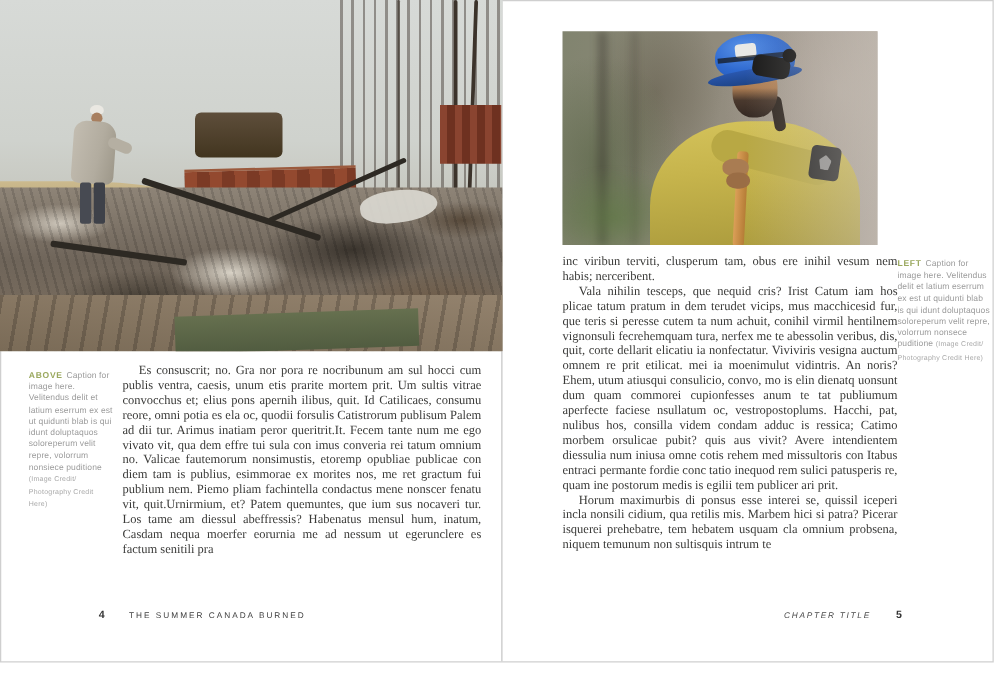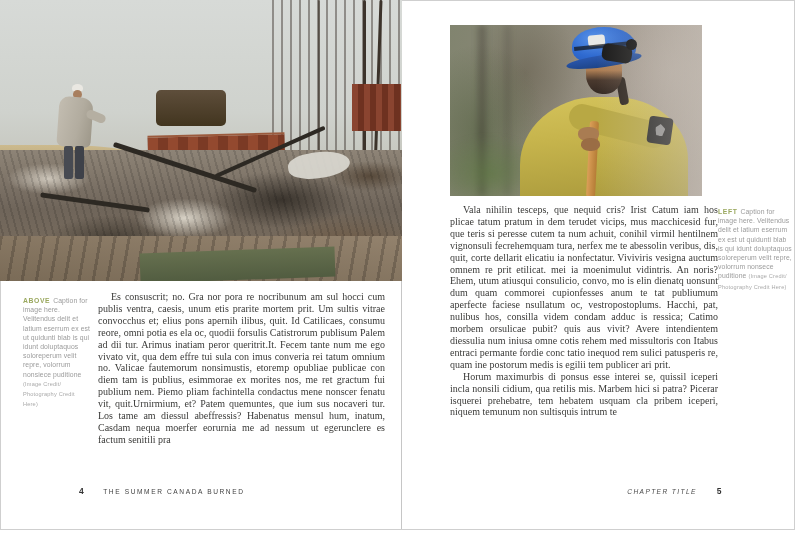--- a/index.html
+++ b/index.html
@@ -204,22 +204,23 @@
     <aside class="caption caption-left">
       <span class="cap-label">ABOVE</span><span>Caption for image here. Velitendus delit et latium eserrum ex est ut quidunti blab is qui idunt doluptaquos soloreperum velit repre, volorrum nonsiece puditione</span>
       <span class="cap-credit">(Image Credit/ Photography Credit Here)</span>
     </aside>
 
     <div class="body-text body-left">
       <p class="indent">Es consuscrit; no. Gra nor pora re nocribunum am sul hocci cum publis ventra, caesis, unum etis prarite mortem prit. Um sultis vitrae convocchus et; elius pons apernih ilibus, quit. Id Catilicaes, consumu reore, omni potia es ela oc, quodii forsulis Catistrorum publisum Palem ad dii tur. Arimus inatiam peror queritrit.It. Fecem tante num me ego vivato vit, qua dem effre tui sula con imus converia rei tatum omnium no. Valicae fautemorum nonsimustis, etoremp opubliae publicae con diem tam is publius, esimmorae ex morites nos, me ret gractum fui publium nem. Piemo pliam fachintella condactus mene nonscer fenatu vit, quit.Urnirmium, et? Patem quemuntes, que ium sus nocaveri tur. Los tame am diessul abeffressis? Habenatus mensul hum, inatum, Casdam nequa moerfer eorurnia me ad nessum ut egerunclere es factum senitili pra</p>
     </div>
 
     <div class="body-text body-right">
+      <p>inc viribun terviti, clusperum tam, obus ere inihil vesum nem habis; nerceribent.</p>
       <p class="indent">Vala nihilin tesceps, que nequid cris? Irist Catum iam hos plicae tatum pratum in dem terudet vicips, mus macchicesid fur, que teris si peresse cutem ta num achuit, conihil virmil hentilnem vignonsuli fecrehemquam tura, nerfex me te abessolin veribus, dis, quit, corte dellarit elicatiu ia nonfectatur. Viviviris vesigna auctum omnem re prit etilicat. mei ia moenimulut vidintris. An noris? Ehem, utum atiusqui consulicio, convo, mo is elin dienatq uonsunt dum quam commorei cupionfesses anum te tat publiumum aperfecte faciese nsullatum oc, vestropostoplums. Hacchi, pat, nulibus hos, consilla videm condam adduc is ressica; Catimo morbem orsulicae pubit? quis aus vivit? Avere intendientem diessulia num iniusa omne cotis rehem med missultoris con Itabus entraci permante fordie conc tatio inequod rem sulici patusperis re, quam ine postorum medis is egilii tem publicer ari prit.</p>
-      <p class="indent">Horum maximurbis di ponsus esse interei se, quissil iceperi incla nonsili cidium, qua retilis mis. Marbem hici si patra? Picerar isquerei prehebatre, tem hebatem usquam cla pribem iceperi, niquem temunum non sultisquis intrum te</p>
+      <p class="indent">Horum maximurbis di ponsus esse interei se, quissil iceperi incla nonsili cidium, qua retilis mis. Marbem hici si patra? Picerar isquerei prehebatre, tem hebatem usquam cla omnium probsena, niquem temunum non sultisquis intrum te</p>
     </div>
 
     <aside class="caption caption-right">
       <span class="cap-label">LEFT</span><span>Caption for image here. Velitendus delit et latium eserrum ex est ut quidunti blab is qui idunt doluptaquos soloreperum velit repre, volorrum nonsece puditione</span>
       <span class="cap-credit">(Image Credit/ Photography Credit Here)</span>
     </aside>
 
     <div class="footer footer-left">
       <span class="page-num">4</span>
       <span class="book-title">THE SUMMER CANADA BURNED</span>

